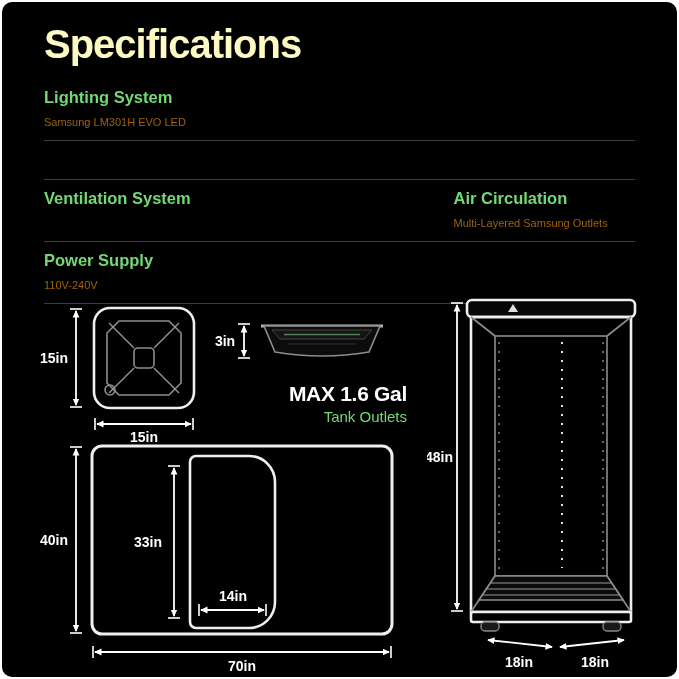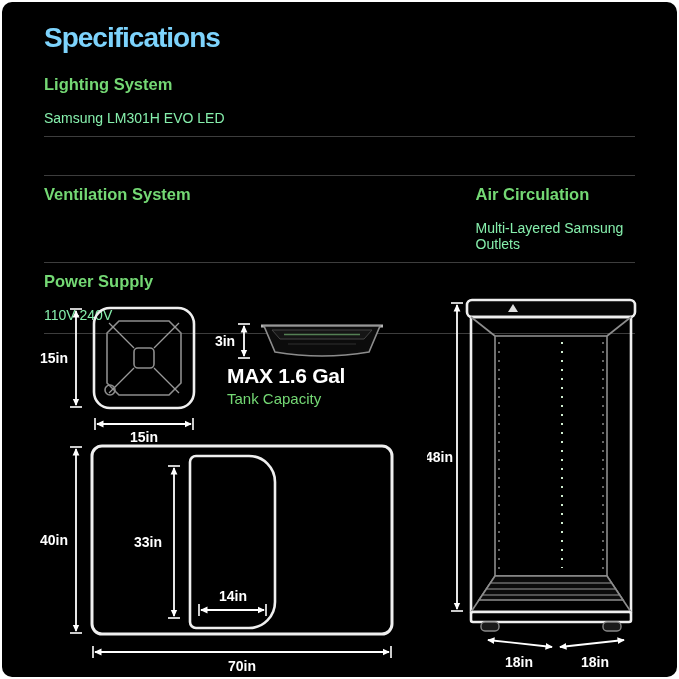--- a/index.html
+++ b/index.html
@@ -1,28 +1,28 @@
 <!DOCTYPE html>
 <html><head>
 <meta charset="utf-8">
 <style>
   html,body{margin:0;padding:0;background:#fff;}
   .page{position:relative;width:679px;height:679px;background:#fff;overflow:hidden;
         font-family:"Liberation Sans",sans-serif;}
   .panel{position:absolute;inset:2px;background:#000;border-radius:10px;color:#fff;
          --accent:#74d874;}
-  .title{margin:20px 42px 12px;font-size:28px;font-weight:bold;letter-spacing:-1px;color:#7dd3fc;}
+  .title{margin:20px 42px 12px;font-size:40px;font-weight:bold;letter-spacing:-1px;color:#fef9c3;}
   .specs{margin:0 42px;}
-  .spec-section{display:grid;grid-template-columns:69.3% 30.7%;padding:8px 0 10px;gap:22px;}
+  .spec-section{display:grid;grid-template-columns:69.3% 30.7%;padding:8px 0 10px;}
   .spec-header{height:20px;line-height:20px;font-size:16.5px;font-weight:bold;color:var(--accent,#74d874);}
-  .spec-text{margin-top:16px;font-size:14px;line-height:16px;color:#86efac;}
+  .spec-text{margin-top:7px;font-size:11px;line-height:16px;color:#a16207;}
   .divider{height:1px;background:#3d3d3d;}
   .diagrams{position:absolute;left:0;top:288px;right:0;bottom:0;}
   .dg{position:absolute;}
-  .capacity{position:absolute;left:225px;top:74px;width:180px;text-align:left;}
+  .capacity{position:absolute;left:225px;top:92px;width:180px;text-align:right;}
   .cap-main{font-size:21px;font-weight:bold;color:#fff;letter-spacing:-0.3px;}
   .cap-sub{margin-top:2px;font-size:15px;color:var(--accent,#74d874);}
   
   .ol{stroke:#efefef;stroke-width:3;fill:none;}
   .ol2{stroke:#efefef;stroke-width:2.6;fill:none;}
   .ol3{stroke:#8d8d8d;stroke-width:1.6;fill:none;}
   .ol4{stroke:#9a9a9a;stroke-width:1.2;fill:none;}
   .dl{stroke:#fff;stroke-width:1.8;fill:none;}
   .tk{stroke:#fff;stroke-width:1.6;}
   .dim{font:bold 14px "Liberation Sans",sans-serif;fill:#fff;}
@@ -126,21 +126,21 @@
           <line x1="49" y1="12" x2="171" y2="12" stroke="#b5b5b5" stroke-width="3"></line>
           <path d="M52,12 H168 L157,38 Q110,46 63,38 Z" style="fill:#0c0c0c" class="ol3"></path>
           <path d="M60,16 H160 L152,25 H68 Z" style="fill:#151515" stroke="#444" stroke-width="1"></path>
           <line x1="72" y1="20.5" x2="148" y2="20.5" stroke="#6fae6f" stroke-width="1.5" opacity="0.7"></line>
           <line x1="76" y1="30" x2="144" y2="30" stroke="#2e2e2e" stroke-width="1"></line>
         </g>
       </svg>
 
       <div class="capacity">
         <div class="cap-main">MAX 1.6 Gal</div>
-        <div class="cap-sub">Tank Capacity</div>
+        <div class="cap-sub">Tank Outlets</div>
       </div>
 
       <svg class="dg" style="left:38px;top:150px" width="360" height="234" viewBox="0 0 360 234">
         <defs>
           <marker id="arrC" viewBox="0 0 8 8" markerWidth="8" markerHeight="8" refX="6.5" refY="4" orient="auto-start-reverse" markerUnits="userSpaceOnUse">
             <path d="M0,0.6 L7.4,4 L0,7.4 Z" fill="#fff"></path>
           </marker>
         </defs>
         <g>
           <rect x="52" y="6" width="300" height="188" rx="10" class="ol"></rect>

